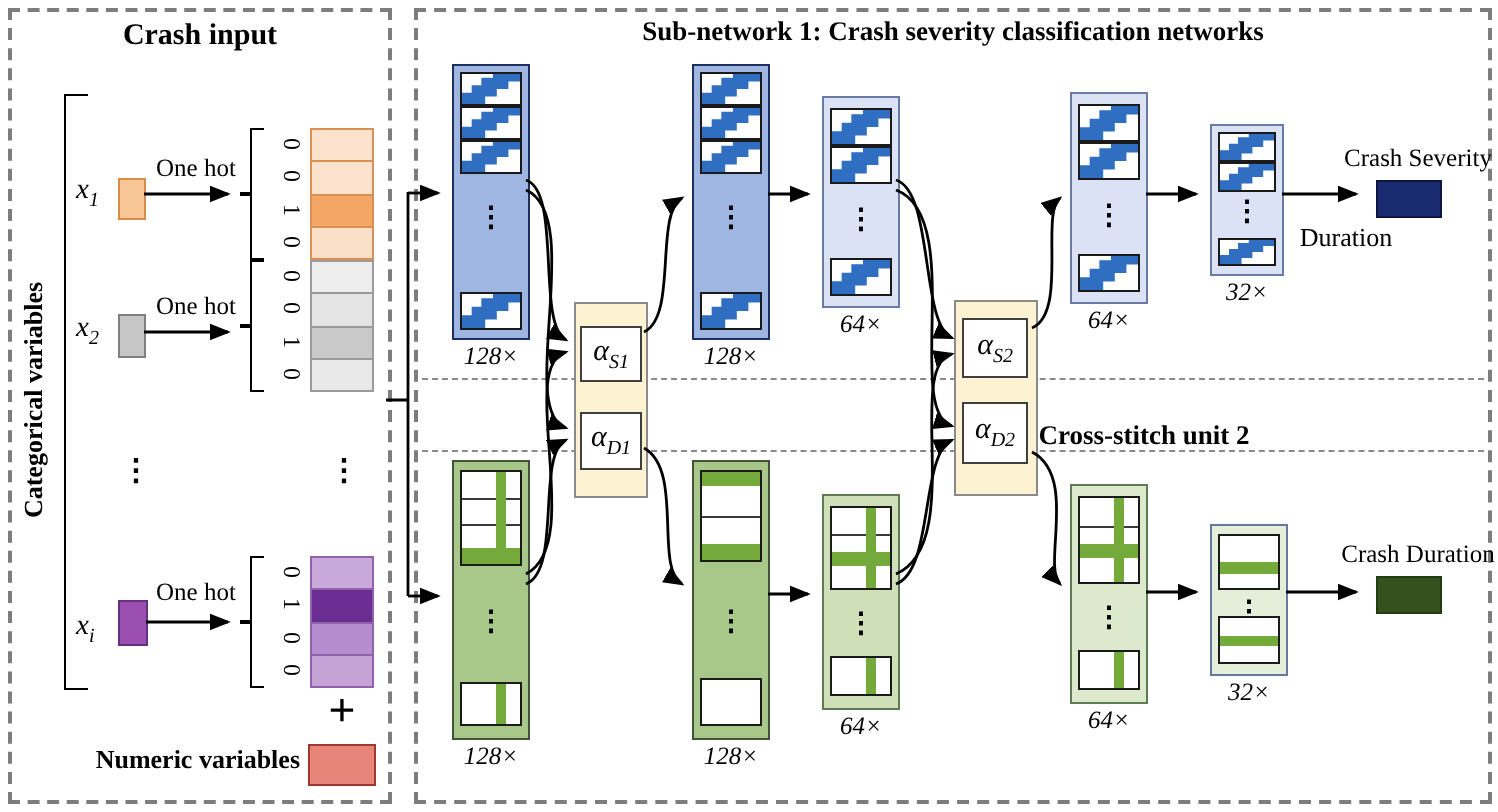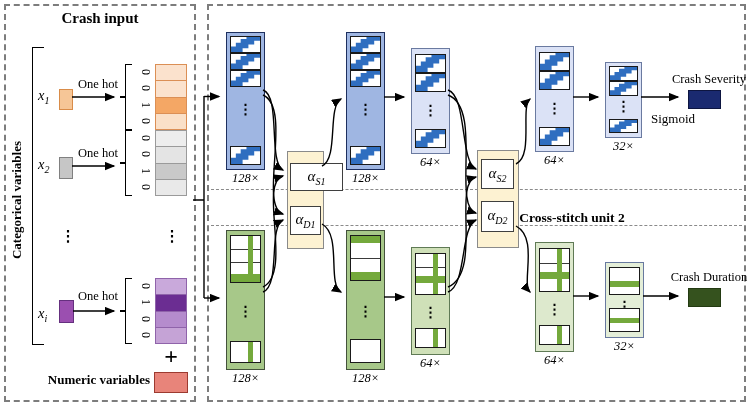--- a/index.html
+++ b/index.html
@@ -124,20 +124,21 @@
       <div class="cell c2"></div>
       <div class="cell c3"></div>
     </div>
 
     <div class="abs plus" style="left:146px;top:338px;width:38px;">+</div>
     <div class="abs numlab" style="left:16px;top:366px;width:128px;">Numeric variables</div>
     <div class="abs swatch swnum" style="left:148px;top:366px;width:34px;height:21px;"></div>
   </div>
 
   <div class="panel" id="right-panel">
+    <div class="abs caption" style="top:2px;">Sub-network 1: Crash severity classification networks</div>
 
     <div class="abs dash-line" style="top:183px;"></div>
     <div class="abs dash-line" style="top:219px;"></div>
 
     <div class="layer blue-mid" style="left:17px;top:26px;width:39px;height:138px;">
       <div class="tile stairs" style="top:3px;height:17px;">
           <svg viewBox="0 0 30 16" preserveAspectRatio="none">
             <polygon points="0,16 0,10 5,10 5,6 10,6 10,2 16,2 16,0 30,0 30,4 24,4 24,8 18,8 18,12 12,12 12,16" fill="#2f6ec0"></polygon>
           </svg>
         </div>
@@ -293,39 +294,39 @@
           <i class="gh" style="top:50%;height:22%;"></i>
         </div>
       <span class="vdots" style="top:37px;">⋮</span>
       <div class="tile" style="bottom:5px;height:24px;">
           <i class="gh" style="top:40%;height:24%;"></i>
         </div>
       <div class="layer-label">32×</div>
     </div>
 
     <div class="cs-box" style="left:78px;top:145px;width:37px;height:98px;"></div>
-    <div class="alpha-box" style="left:81px;top:157px;width:53px;height:28px;">
+    <div class="alpha-box" style="left:81px;top:157px;width:31px;height:28px;">
         <span><i>α</i><sub>S1</sub></span>
       </div>
     <div class="alpha-box" style="left:81px;top:200px;width:31px;height:29px;">
         <span><i>α</i><sub>D1</sub></span>
       </div>
 
     <div class="cs-box" style="left:268px;top:144px;width:42px;height:98px;"></div>
     <div class="alpha-box" style="left:272px;top:153px;width:33px;height:30px;">
         <span><i>α</i><sub>S2</sub></span>
       </div>
     <div class="alpha-box" style="left:272px;top:195px;width:33px;height:31px;">
         <span><i>α</i><sub>D2</sub></span>
       </div>
     <div class="cs-label" style="left:308px;top:204px;width:110px;">Cross-stitch unit 2</div>
 
     <div class="abs out-label" style="left:458px;top:66px;width:84px;">Crash Severity</div>
     <div class="out-rect navy" style="left:479px;top:84px;width:33px;height:19px;"></div>
-    <div class="abs small-note" style="left:434px;top:105px;width:60px;text-align:center;">Sigmoid</div>
+    <div class="abs small-note" style="left:434px;top:105px;width:60px;text-align:center;">Duration</div>
 
     <div class="abs out-label" style="left:458px;top:264px;width:84px;">Crash Duration</div>
     <div class="out-rect dkgreen" style="left:479px;top:282px;width:33px;height:19px;"></div>
   </div>
 
   <svg id="arrows" viewBox="0 0 749 406">
     <defs>
       <marker id="ah" markerWidth="9" markerHeight="8" refX="6.5" refY="3" orient="auto">
         <path d="M0,0 L7.5,3 L0,6 Z" fill="#000"></path>
       </marker>

